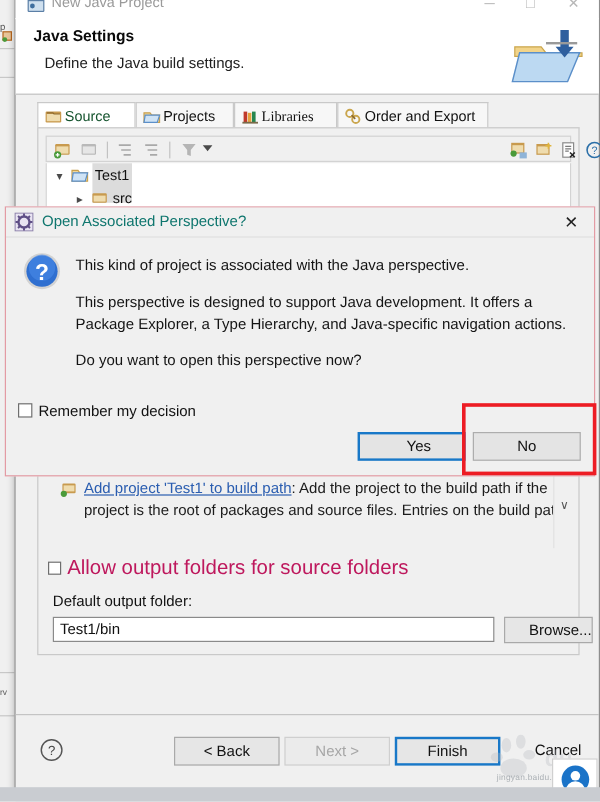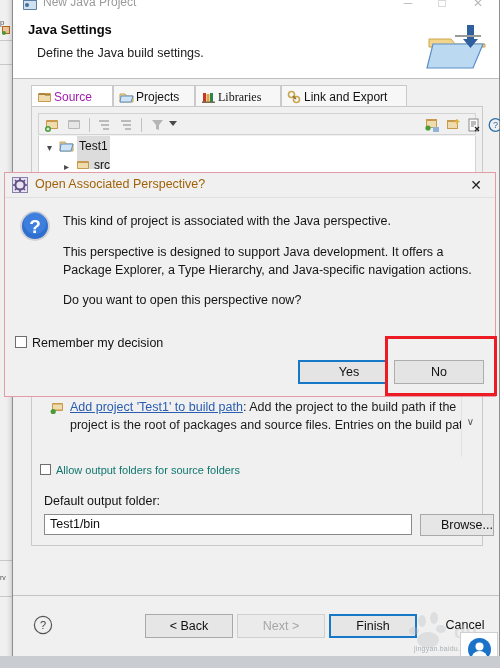--- a/index.html
+++ b/index.html
@@ -46,21 +46,21 @@
   #wizard-header .sub{position:absolute;left:24px;top:31px;font-size:12.5px;color:#202020;}
   #header-art{position:absolute;right:8px;top:8px;width:66px;height:50px;}
 
   
   #tabstrip{position:absolute;left:18px;top:92px;width:452px;height:22px;}
   .tab{
     position:absolute;top:0;height:22px;box-sizing:border-box;
     font-size:12px;color:#111;line-height:22px;padding-left:22px;padding-right:9px;
     border:1px solid #c9c9c9;border-bottom:none;background:#f7f7f7;white-space:nowrap;
   }
-  .tab.active{background:#ffffff;border-color:#c9c9c9;color:#a21caf;}
+  .tab.active{background:#ffffff;border-color:#c9c9c9;color:#14532d;}
   .tab .ticon{position:absolute;left:5px;top:4px;width:15px;height:14px;}
   #tabstrip .filler{position:absolute;left:0;top:21px;width:452px;height:1px;background:#c9c9c9;}
 
   
   #tabpane{
     position:absolute;left:18px;top:113px;width:452px;height:440px;
     background:#f0f0f0;border:1px solid #c9c9c9;box-sizing:border-box;
   }
   
   #srcbar{position:absolute;left:6px;top:6px;width:438px;height:22px;
@@ -81,21 +81,21 @@
   .dlink{color:#2a5db0;text-decoration:underline;}
   #detail-scroll{position:absolute;right:0;top:0;width:14px;height:95px;background:#f0f0f0;
                  border-left:1px solid #e2e2e2;}
   #detail-thumb{position:absolute;right:1px;top:0;width:12px;height:28px;background:#cdcdcd;}
   #detail-arrow{position:absolute;right:2px;top:54px;font-size:10px;color:#555;}
 
   
   #allowrow{position:absolute;left:8px;top:356px;}
   .cbox{display:inline-block;width:11px;height:11px;border:1px solid #6e6e6e;background:#fff;
         vertical-align:-1px;margin-right:5px;box-sizing:border-box;}
-  #allowrow span.lbl{font-size:11px;color:#0f766e;}
+  #allowrow span.lbl{font-size:17px;color:#be185d;}
 
   
   #outlabel{position:absolute;left:12px;top:387px;font-size:12.5px;color:#111;}
   #outinput{position:absolute;left:12px;top:407px;width:368px;height:21px;background:#fff;
             border:1px solid #8a8a8a;box-sizing:border-box;font-size:12.5px;color:#111;
             line-height:19px;padding-left:5px;}
   #browsebtn{position:absolute;left:388px;top:407px;width:74px;height:22px;
              background:#e6e6e6;border:1px solid #a9a9a9;box-sizing:border-box;
              font-size:12.5px;color:#111;text-align:right;line-height:20px;}
 
@@ -110,21 +110,21 @@
   #btn-back{left:132px;}#btn-next{left:224px;}#btn-finish{left:316px;}#btn-cancel{left:408px;border:none;background:none;}
 
   
   #dialog{
     position:absolute;left:4px;top:172px;width:492px;height:225px;
     background:#f0f0f0;border:1px solid #e39ba4;box-sizing:border-box;
   }
   #dlg-titlebar{position:absolute;left:0;top:0;width:100%;height:24px;background:#f0f0f0;
                 border-bottom:1px solid #e0e0e0;}
   #dlg-icon{position:absolute;left:7px;top:4px;width:16px;height:16px;}
-  #dlg-title{position:absolute;left:30px;top:4px;font-size:12.5px;color:#a16207;}
+  #dlg-title{position:absolute;left:30px;top:4px;font-size:12.5px;color:#0f766e;}
   #dlg-close{position:absolute;right:10px;top:3px;width:18px;height:18px;
              text-align:center;line-height:18px;font-size:14px;color:#222;}
   #q-icon{position:absolute;left:14px;top:37px;width:32px;height:32px;}
   .dtxt{position:absolute;font-size:12.5px;color:#141414;white-space:nowrap;}
   #dlg-cb{position:absolute;left:15px;top:336px;}
   #dlg-cb .cbox{width:12px;height:12px;}
   #dlg-cb span.lbl{font-size:12.5px;color:#111;}
   .dbtn{position:absolute;top:360px;width:90px;height:24px;box-sizing:border-box;
         background:#e4e4e4;border:1px solid #adadad;font-size:12.5px;color:#111;
         text-align:center;line-height:22px;}
@@ -213,21 +213,21 @@
         <rect x="1" y="11.5" width="13" height="1.5" fill="#7a6a4a"></rect>
       </svg>
       <span>Libraries</span>
     </div>
     <div class="tab" style="left:250px;width:126px;">
       <svg class="ticon" viewBox="0 0 15 14">
         <circle cx="4.5" cy="4.5" r="3" fill="none" stroke="#caa64e" stroke-width="1.6"></circle>
         <circle cx="9.5" cy="9.5" r="3" fill="none" stroke="#caa64e" stroke-width="1.6"></circle>
         <path d="M6 6 l3 3" stroke="#8d6a2e" stroke-width="1.4"></path>
       </svg>
-      <span>Link and Export</span>
+      <span>Order and Export</span>
     </div>
   </div>
 
   <div id="tabpane">
 
     <div id="srcbar">
       <svg class="tbico" style="left:5px;" viewBox="0 0 17 16">
         <rect x="2" y="3" width="12" height="9" rx="1" fill="#c89a4e"></rect>
           <rect x="3" y="5" width="10" height="6" fill="#efdcae"></rect>
         <circle cx="4" cy="12" r="3" fill="#4a9a3a"></circle>

